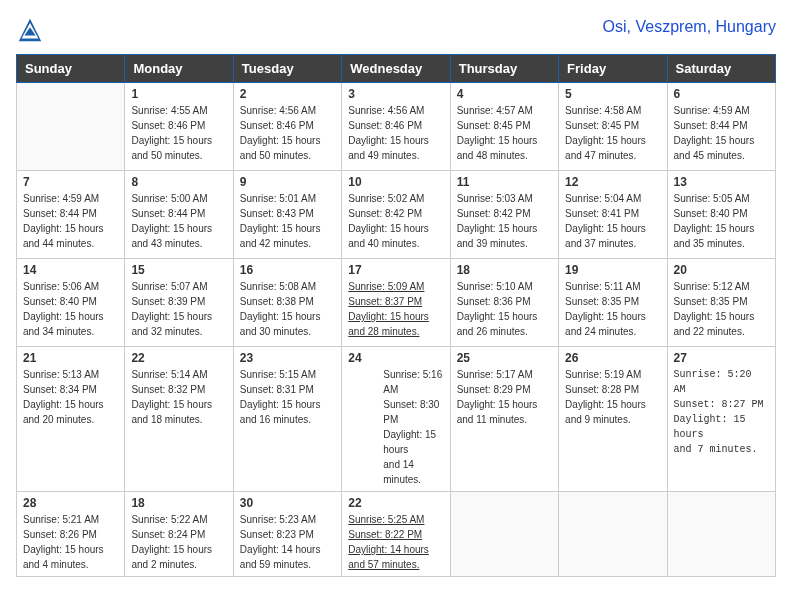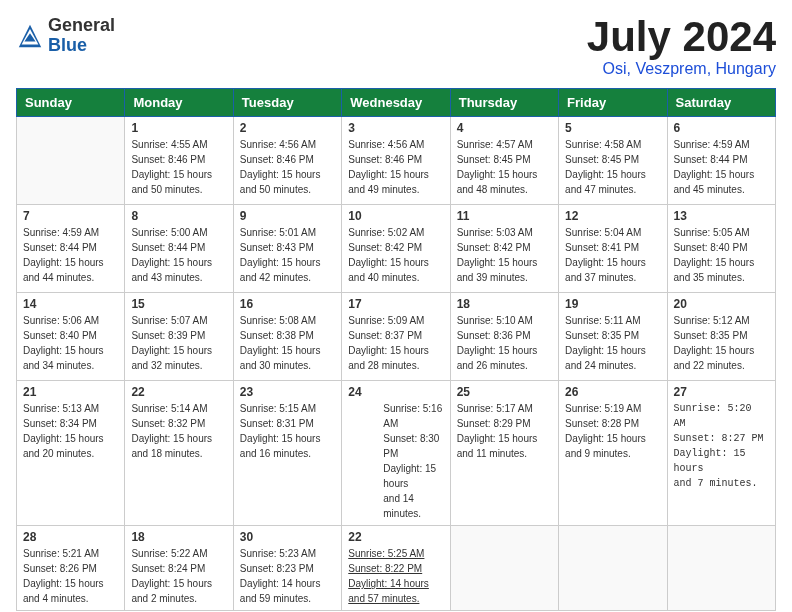--- a/index.html
+++ b/index.html
@@ -47,21 +47,21 @@
       font-size: 16px;
       color: #1d4ed8;
       margin-top: 2px;
     }
     .calendar {
       width: 100%;
       border-collapse: collapse;
       border: 1px solid #ccc;
     }
     .calendar th {
-      background-color: #15803d;
+      background-color: #404040;
       color: #fff;
       text-align: left;
       padding: 6px 8px;
       font-size: 13px;
       border: 1px solid #1a5fa8;
     }
     .calendar td {
       vertical-align: top;
       border: 1px solid #ccc;
       padding: 4px 6px;
@@ -91,27 +91,22 @@
 </head>
 <body>
 
 <div class="header">
   <div class="logo">
     <svg class="logo-icon" viewBox="0 0 40 40">
       <polygon points="20,4 36,36 4,36" fill="#1a5fa8"></polygon>
       <polygon points="20,10 32,32 8,32" fill="#fff"></polygon>
       <polygon points="20,16 28,28 12,28" fill="#1a5fa8"></polygon>
     </svg>
-    <div class="logo-text">
-      <span class="logo-general">General</span>
-      <span class="logo-blue">Blue</span>
-    </div>
   </div>
   <div class="title-block">
-    <div class="month-title">July 2024</div>
     <div class="location">Osi, Veszprem, Hungary</div>
   </div>
 </div>
 
 <table class="calendar">
   <thead>
     <tr>
       <th>Sunday</th>
       <th>Monday</th>
       <th>Tuesday</th>
@@ -235,21 +230,21 @@
         </td>
         <td>
           <div class="day-number">16</div>
           <div class="day-info" style="white-space: pre-line;">Sunrise: 5:08 AM
 Sunset: 8:38 PM
 Daylight: 15 hours
 and 30 minutes.</div>
         </td>
         <td>
           <div class="day-number">17</div>
-          <div class="day-info" style="white-space: pre-line;">Sunrise: 5:09 AM
+          <div class="day-info" style="white-space: pre-line; text-decoration: underline;">Sunrise: 5:09 AM
 Sunset: 8:37 PM
 Daylight: 15 hours
 and 28 minutes.</div>
         </td>
         <td>
           <div class="day-number">18</div>
           <div class="day-info" style="white-space: pre-line;">Sunrise: 5:10 AM
 Sunset: 8:36 PM
 Daylight: 15 hours
 and 26 minutes.</div>

